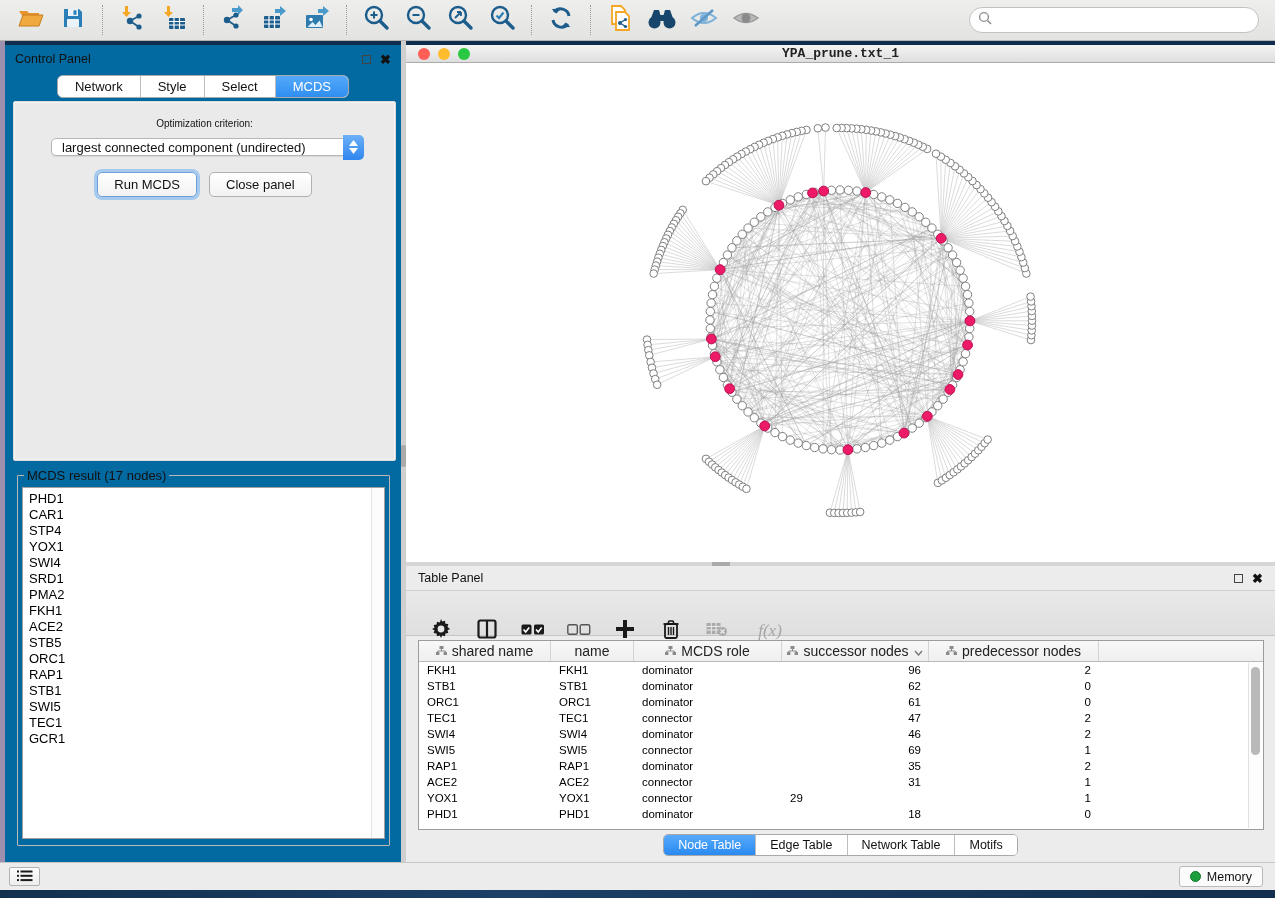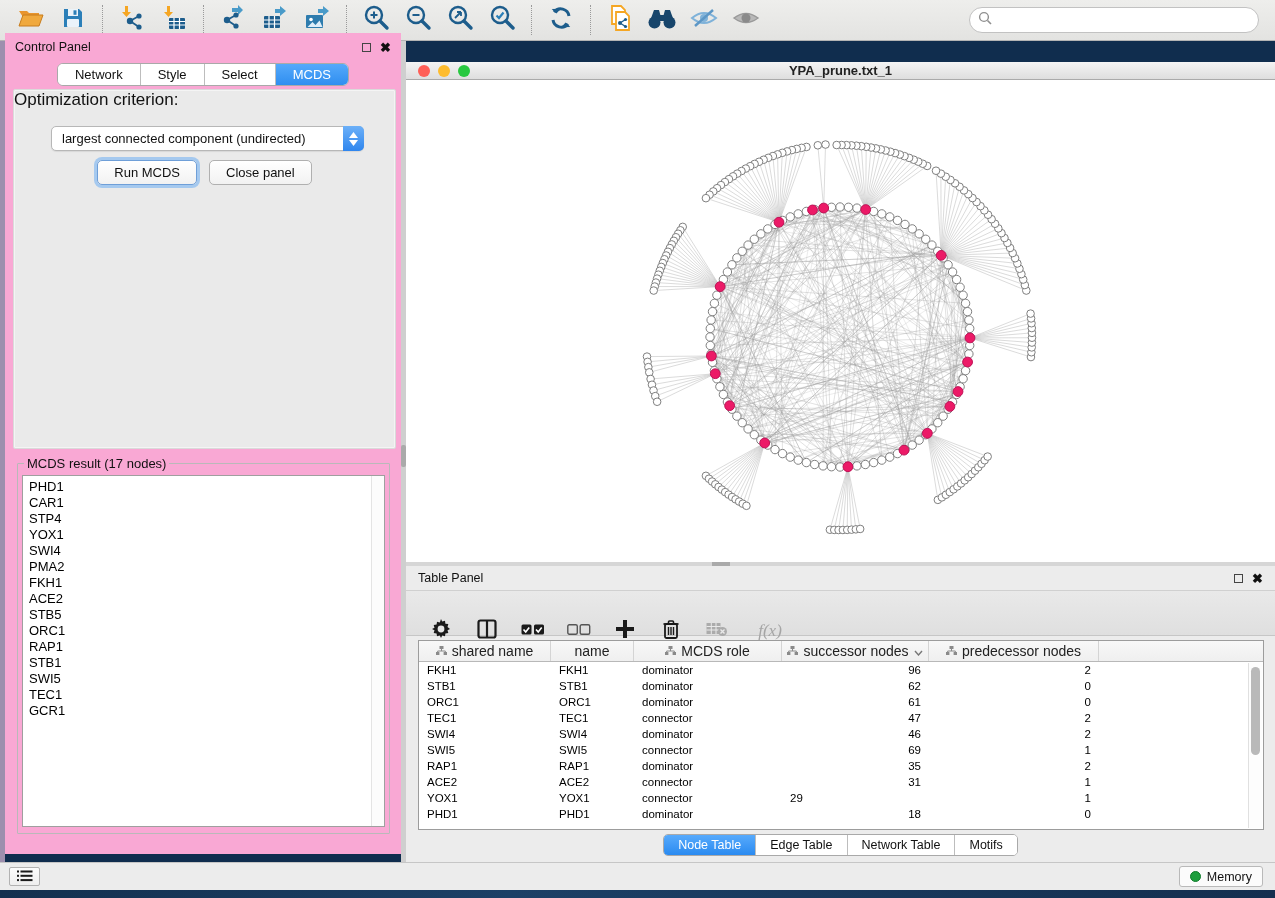--- a/index.html
+++ b/index.html
@@ -16,35 +16,35 @@
   .searchbox { width:290px; height:26px; border:1px solid #c2c2c2; border-radius:13px; background:#fff;
     display:flex; align-items:center; padding:0 8px; margin-right:6px; }
   .searchbox input { border:none; outline:none; flex:1; font-size:12px; background:transparent; margin-left:6px; }
 
   
   .purple-strip { position:absolute; left:0; top:41px; width:5px; height:821px; background:#9d8fae; }
   .navy-strip { position:absolute; left:0; top:890px; width:1275px; height:8px;
     background:linear-gradient(90deg,#13304f,#1c4066 40%,#142f4f); }
 
   
-  .control-panel { position:absolute; left:5px; top:33px; width:396px; height:821px; background:#f9a8d4; }
+  .control-panel { position:absolute; left:5px; top:45px; width:396px; height:821px; background:#0369a1; }
   .cp-titlebar { height:28px; display:flex; align-items:center; padding:0 10px; font-size:12.5px; color:#111; }
   .panel-icons { margin-left:auto; display:flex; gap:9px; align-items:center; }
   .icon-float { width:9px; height:9px; border:1.5px solid #444; display:inline-block; }
   .icon-close { font-size:13px; font-weight:bold; color:#111; line-height:9px; }
   .cp-tabs { display:flex; justify-content:center; margin-top:2px; }
   .seg { display:flex; border:1px solid #a9a9a9; border-radius:6px; overflow:hidden; background:#fff; height:23px; }
   .seg-item { padding:0 17px; font-size:13px; display:flex; align-items:center; color:#111;
     border-right:1px solid #bdbdbd; background:#fff; }
   .seg-item:last-child { border-right:none; }
   .seg-item.active { background:linear-gradient(#55a9fb,#2f8ef0); color:#fff; }
   .cp-body { position:absolute; left:8px; top:56px; width:383px; height:360px;
     background:#eaeaea; border:1px solid #dadada; border-radius:2px; box-shadow:0 0 0 1px #f4f4f4 inset; }
-  .opt-label { text-align:left; font-size:17px; color:#111; }
-  .dropdown { position:absolute; left:37px; top:36px; width:313px; height:25px; background:#fff;
+  .opt-label { text-align:center; font-size:10px; color:#111; margin-top:16px; }
+  .dropdown { position:absolute; left:37px; top:36px; width:313px; height:18px; background:#fff;
     border:1px solid #b7b7b7; border-radius:5px; display:flex; align-items:center;
     box-shadow:0 1px 1px rgba(0,0,0,.08); }
   .dropdown .dd-text { flex:1; font-size:13px; padding-left:10px; color:#111; white-space:nowrap; overflow:hidden; }
   .dd-stepper { width:21px; height:25px; margin-right:-1px; border-radius:0 5px 5px 0;
     background:linear-gradient(#6cb0f8,#2f86ee); display:flex; flex-direction:column;
     align-items:center; justify-content:center; gap:2px; }
   .dd-stepper svg { display:block; }
   .btn-row { position:absolute; left:0; top:70px; width:100%; display:flex; justify-content:center; gap:12px; }
   .mac-btn { height:25px; padding:0 16px; background:linear-gradient(#ffffff,#f2f2f2);
     border:1px solid #b0b0b0; border-radius:5px; font-size:13px; color:#111;
@@ -57,21 +57,21 @@
   .mcds-list { background:#fff; border:1px solid #9f9f9f; height:100%; overflow:hidden; position:relative;
     padding:3px 0 0 6px; }
   .mcds-list ul { list-style:none; }
   .mcds-list li { font-size:13px; color:#000; line-height:16px; }
   .mcds-scroll { position:absolute; right:0; top:0; bottom:0; width:13px; background:#fcfcfc;
     border-left:1px solid #e4e4e4; }
 
   
   .v-divider { position:absolute; left:401px; top:41px; width:5px; height:821px; background:#cfcfcf; }
   .v-divider .handle { position:absolute; left:0; top:404px; width:5px; height:22px; background:#aaa; border-radius:2px; }
-  .net-window { position:absolute; left:406px; top:62px; width:869px; height:664px; }
+  .net-window { position:absolute; left:406px; top:45px; width:869px; height:664px;font-family:Liberation Mono, monospace; }
   .net-titlebar { height:18px; background:linear-gradient(#f4f4f4,#dedede); border-bottom:1px solid #aaa;
     display:flex; align-items:center; position:relative; }
   .traffic { display:flex; gap:8px; margin-left:12px; }
   .light { width:12px; height:12px; border-radius:50%; }
   .net-title { position:absolute; left:0; right:0; text-align:center; font-size:13px; font-weight:bold; color:#222; }
   .net-canvas { position:absolute; left:0; top:18px; width:869px; height:499px; background:#fff; overflow:hidden; }
   .h-divider { position:absolute; left:406px; top:562px; width:869px; height:4px; background:#d6d6d6; }
   .h-divider .handle { position:absolute; left:306px; top:0; width:18px; height:4px; background:#aaa; }
 
   
@@ -335,20 +335,21 @@
   <div class="mcds-group">
     <fieldset>
       <legend>MCDS result (17 nodes)</legend>
       <div class="mcds-list">
         <ul>
             <li>PHD1</li>
             <li>CAR1</li>
             <li>STP4</li>
             <li>YOX1</li>
             <li>SWI4</li>
+            <li>SRD1</li>
             <li>PMA2</li>
             <li>FKH1</li>
             <li>ACE2</li>
             <li>STB5</li>
             <li>ORC1</li>
             <li>RAP1</li>
             <li>STB1</li>
             <li>SWI5</li>
             <li>TEC1</li>
             <li>GCR1</li>

